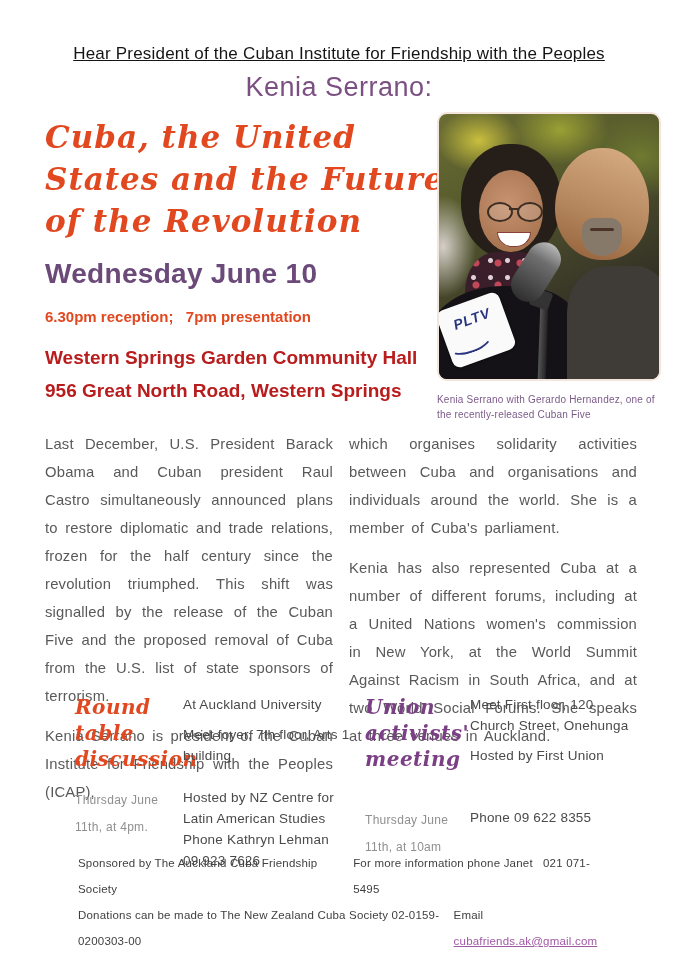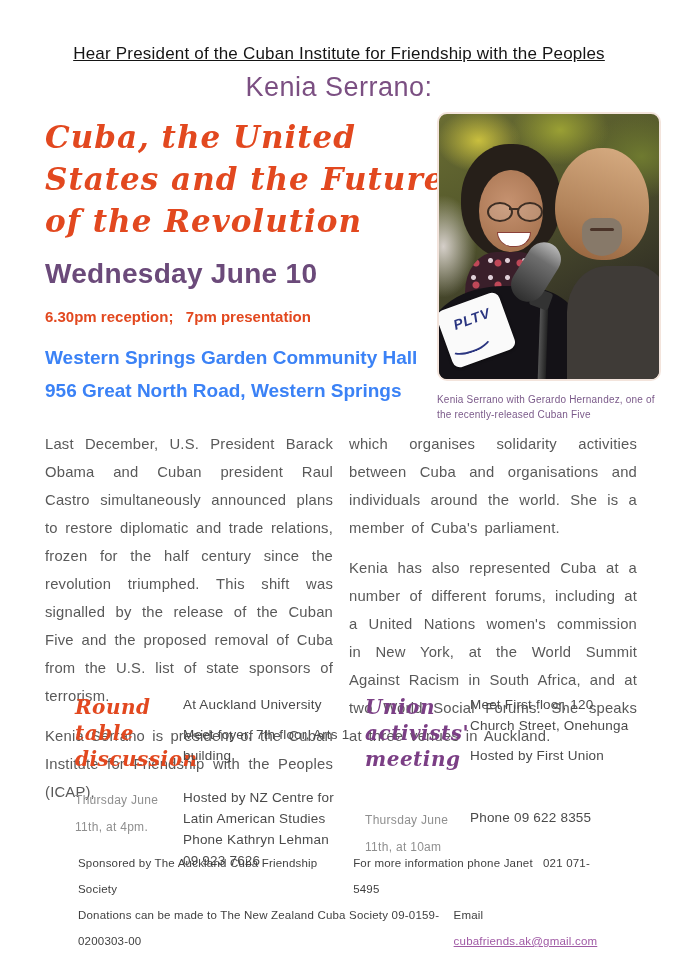--- a/index.html
+++ b/index.html
@@ -43,21 +43,21 @@
     font-size:28px;font-weight:700;color:#6b4a7a;
     letter-spacing:.3px;
   }
   .hero-times{
     position:absolute;left:45px;top:308px;
     font-size:15px;font-weight:700;color:#e2481f;
     white-space:pre-wrap;
   }
   .hero-venue{
     position:absolute;left:45px;top:341px;width:400px;
-    font-size:19px;font-weight:700;color:#3b82f6;
+    font-size:19px;font-weight:700;color:#b91c1c;
     line-height:33px;
   }
   
   .photo-wrap{position:absolute;left:437px;top:112px;width:224px;}
   .photo{
     position:relative;width:220px;height:265px;
     border:2px solid #f3e4dc;border-radius:10px;overflow:hidden;
     background:
       radial-gradient(ellipse 60px 45px at 18% 10%, #c9bf3e 0%, rgba(201,191,62,0) 70%),
       radial-gradient(ellipse 70px 50px at 55% 6%, #9aa034 0%, rgba(154,160,52,0) 70%),
@@ -220,20 +220,20 @@
     </div>
 
   </div>
 
   <div class="footer">
     <div class="footer-row">
       <span>Sponsored by The Auckland Cuba Friendship Society</span>
       <span class="footer-right">For more information phone Janet   021 071-5495</span>
     </div>
     <div class="footer-row">
-      <span>Donations can be made to The New Zealand Cuba Society 09-0159-0200303-00</span>
+      <span>Donations can be made to The New Zealand Cuba Society 02-0159-0200303-00</span>
       <span>
         <span>Email </span><a class="email-link" href="#">cubafriends.ak@gmail.com</a>
       </span>
     </div>
   </div>
 
 </div>
 
 </body></html>

